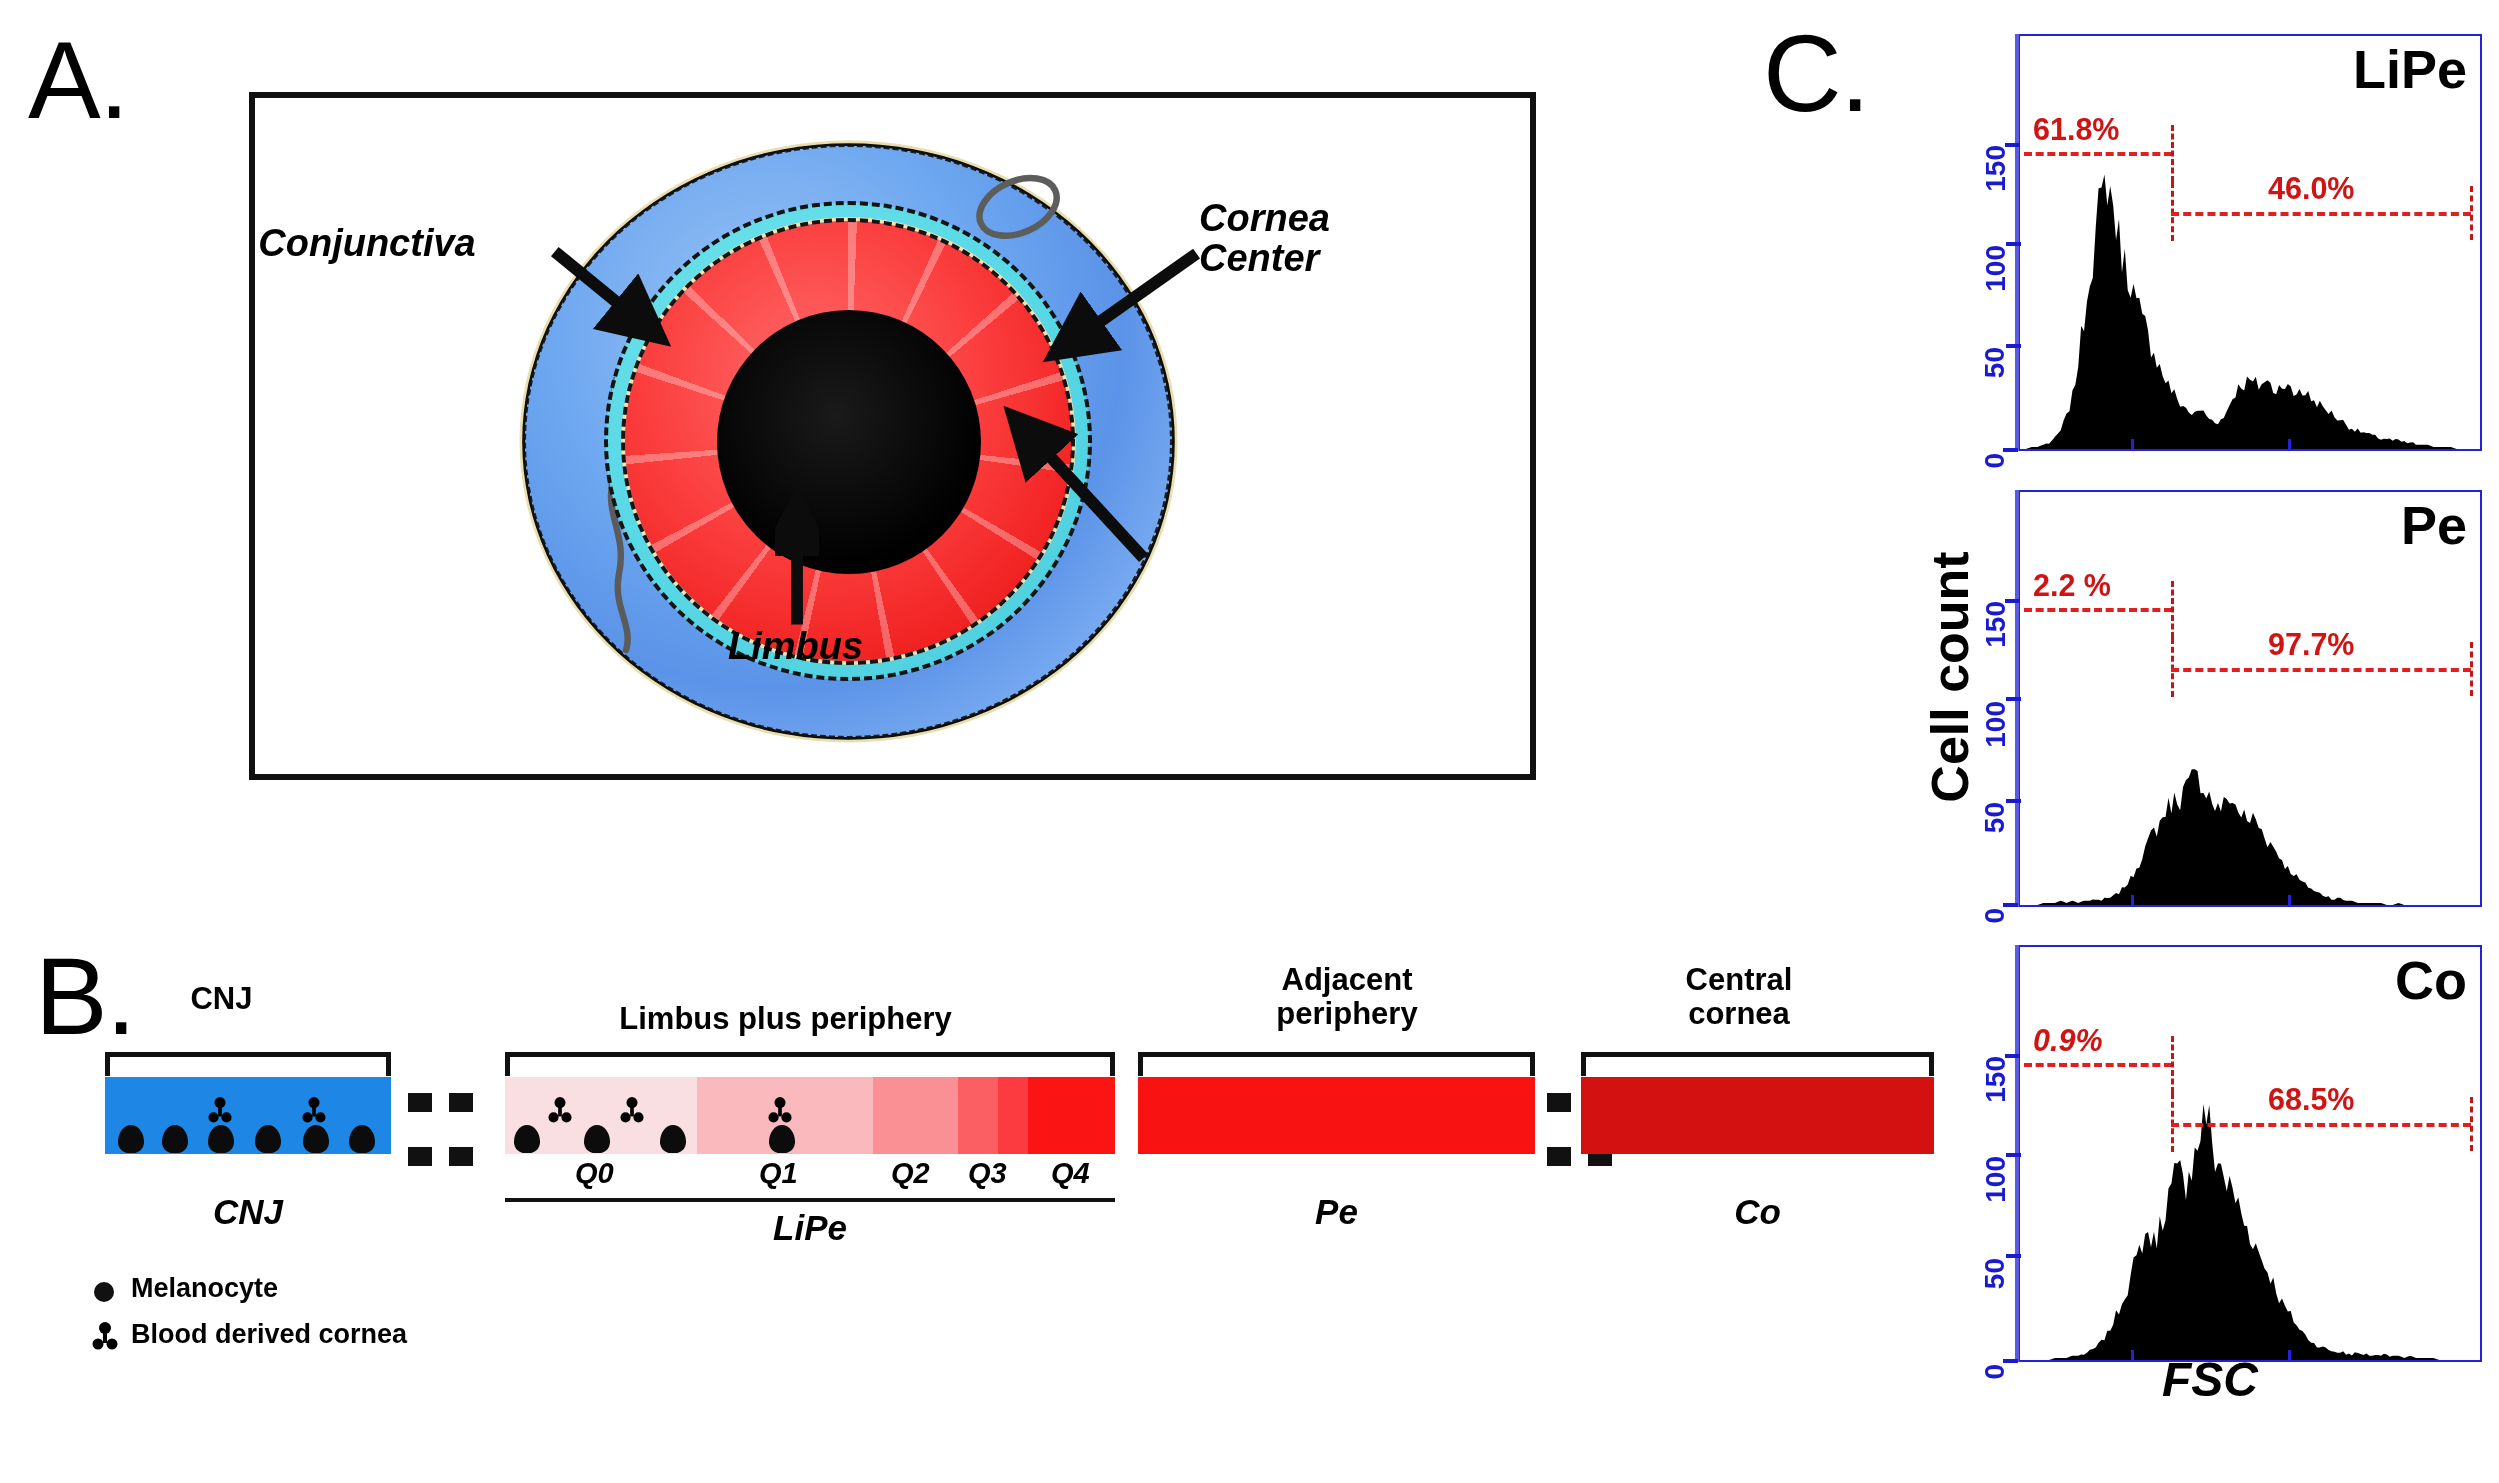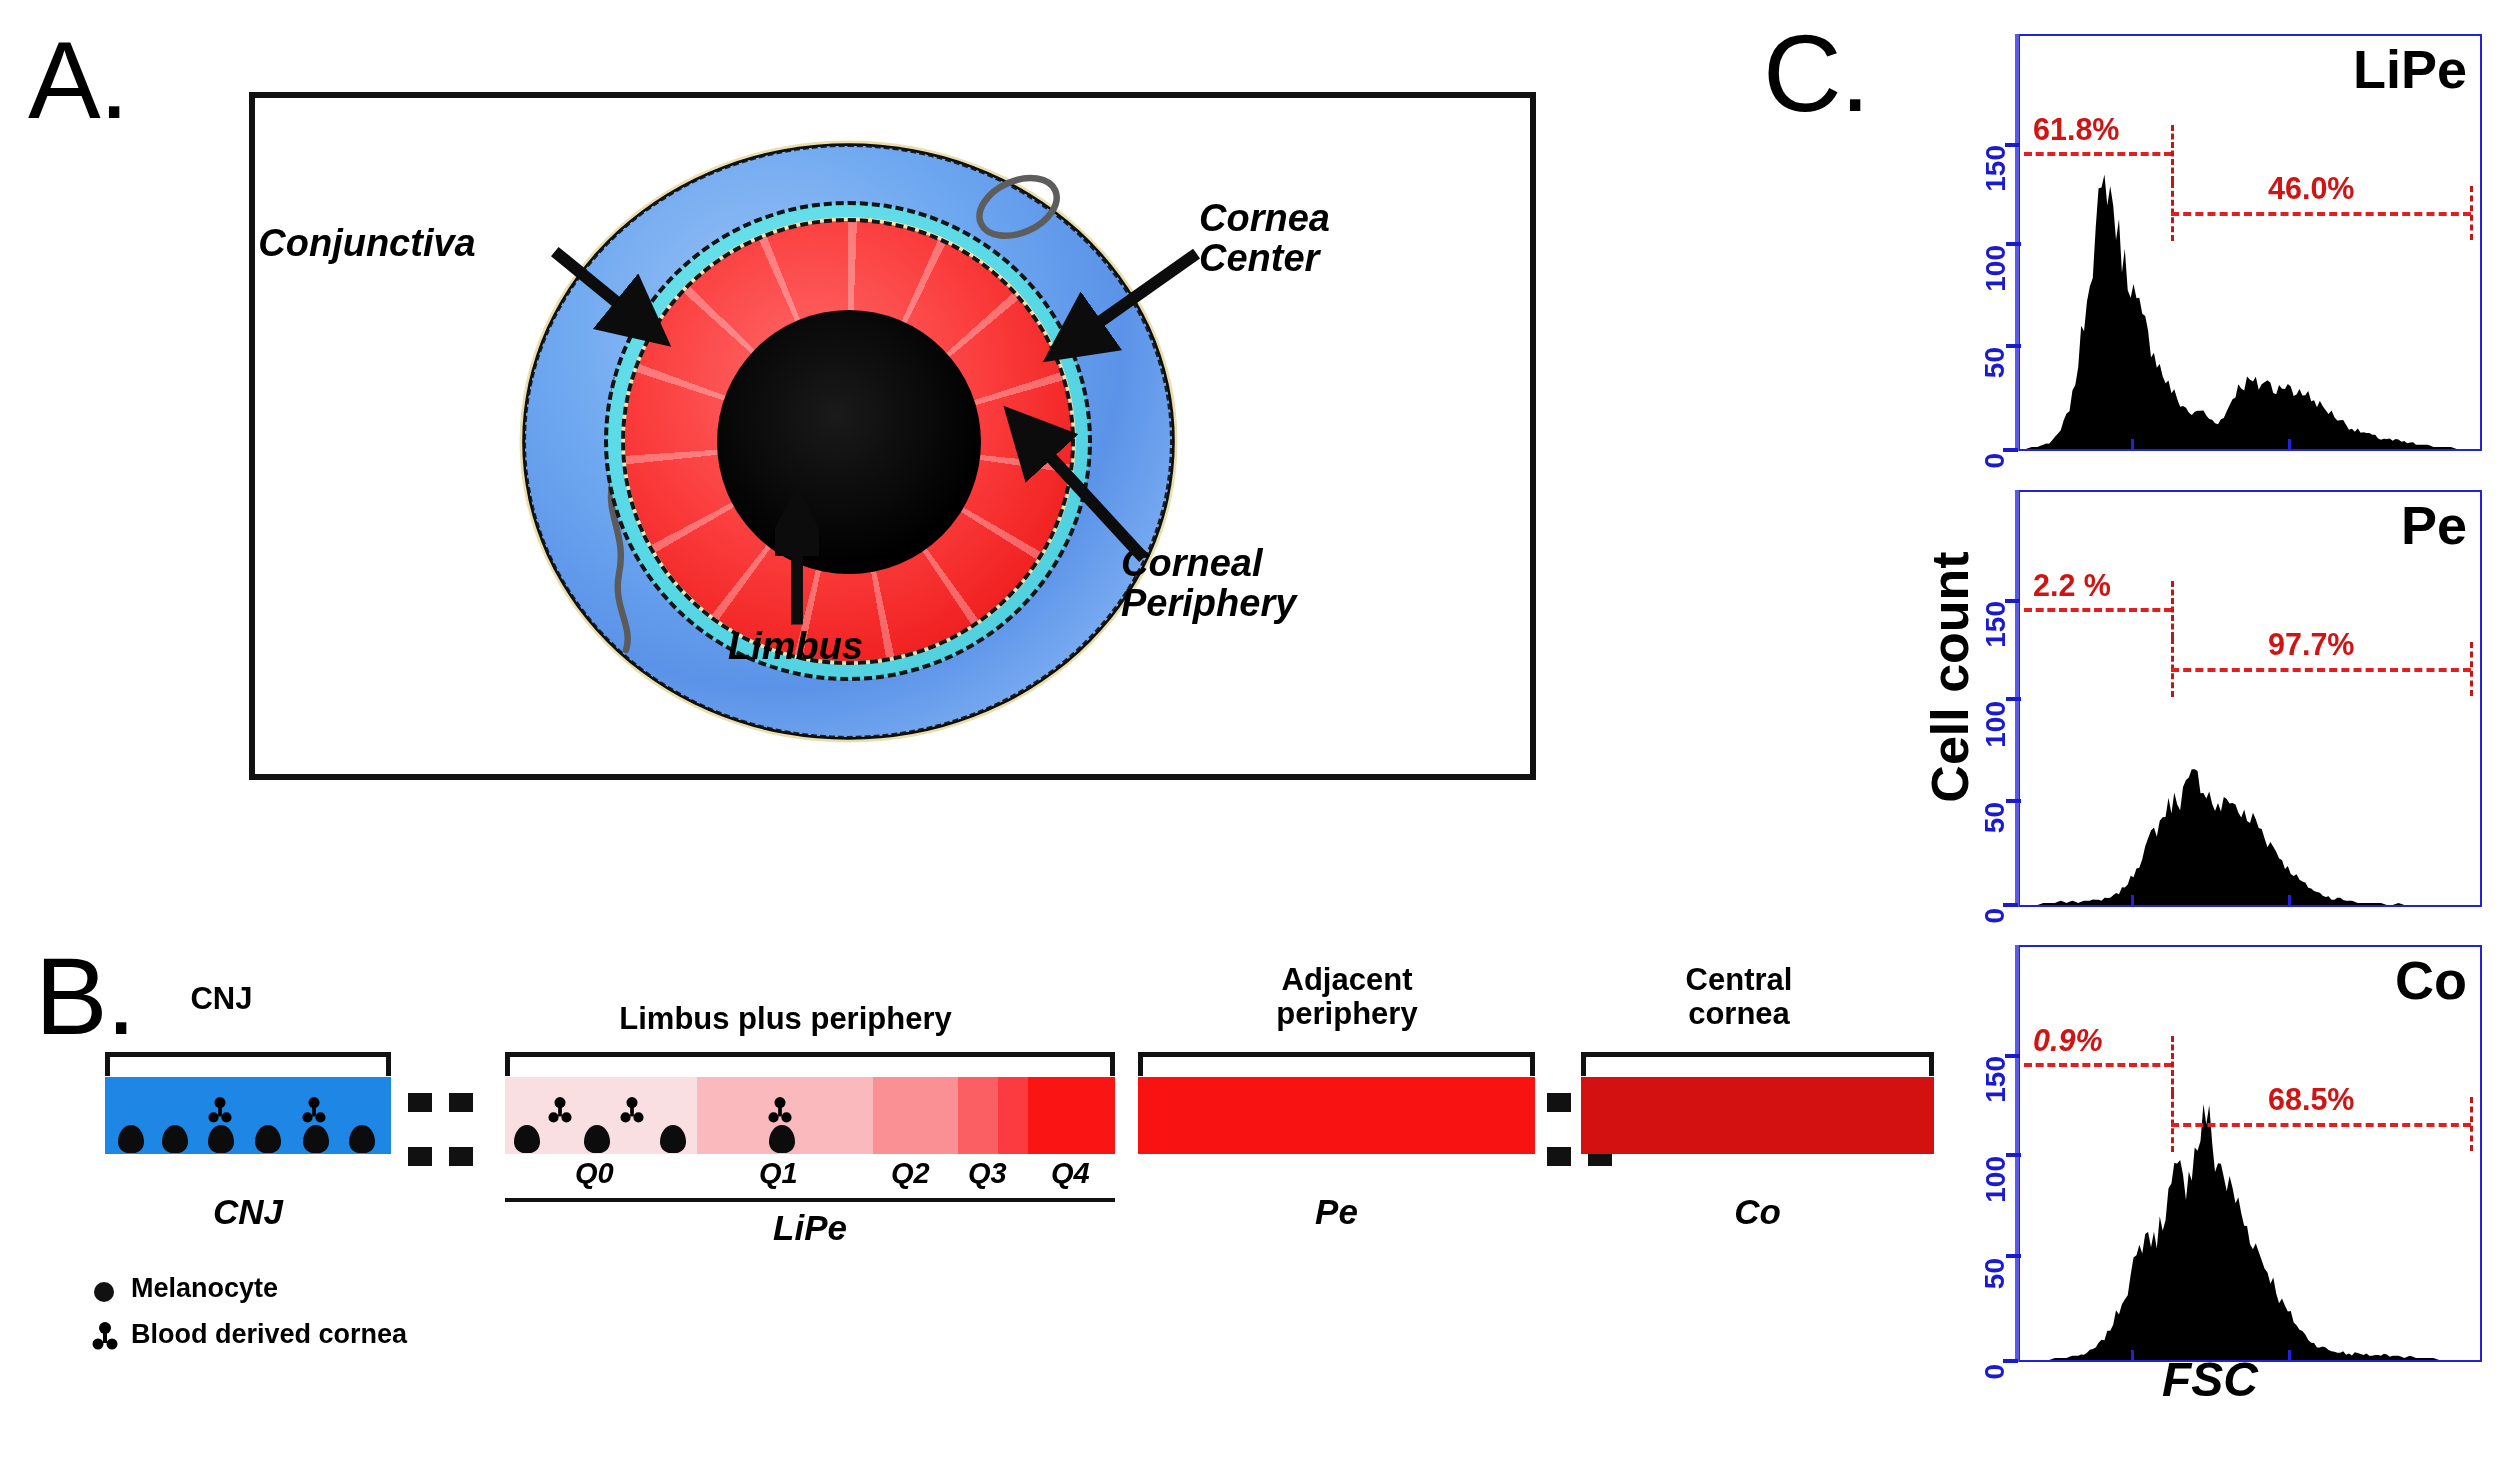--- a/index.html
+++ b/index.html
@@ -117,22 +117,20 @@
   <div class="lbl" style="left:388px;top:528px;width:305px;text-align:center;">Limbus</div>
   <svg class="abs" style="left:520px;top:392px;width:44px;height:139px;" viewBox="0 0 48 150" width="44" height="139">
     <defs>
         <marker id="ah3" markerWidth="6" markerHeight="6" refX="4.4" refY="3" orient="auto">
       <path d="M0,0 L6,3 L0,6 z" fill="#0c0c0c"></path>
         </marker>
       </defs>
     <line x1="24" y1="146" x2="24" y2="14" stroke="#0c0c0c" stroke-width="13" marker-end="url(#ah3)"></line>
   </svg>
 
-  <div class="lbl" style="left:866px;top:445px;width:370px;text-align:left;">Corneal
-Periphery</div>
   <svg class="abs" style="left:741px;top:307px;width:166px;height:164px;" viewBox="0 0 180 178" width="166" height="164">
     <defs>
         <marker id="ah4" markerWidth="6" markerHeight="6" refX="4.4" refY="3" orient="auto">
       <path d="M0,0 L6,3 L0,6 z" fill="#0c0c0c"></path>
         </marker>
       </defs>
     <line x1="160" y1="166" x2="22" y2="16" stroke="#0c0c0c" stroke-width="13" marker-end="url(#ah4)"></line>
   </svg>
 </div>
 

